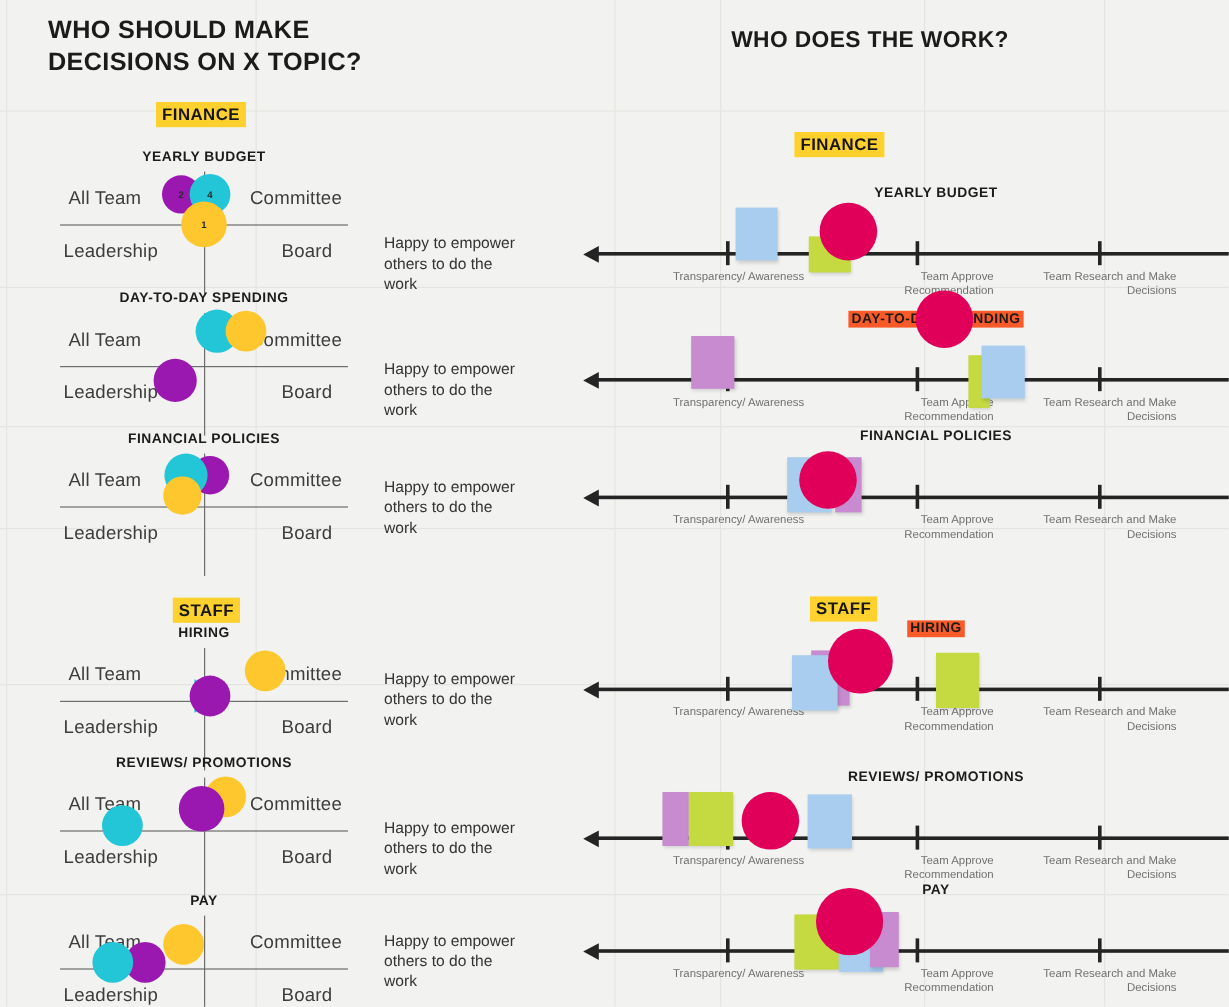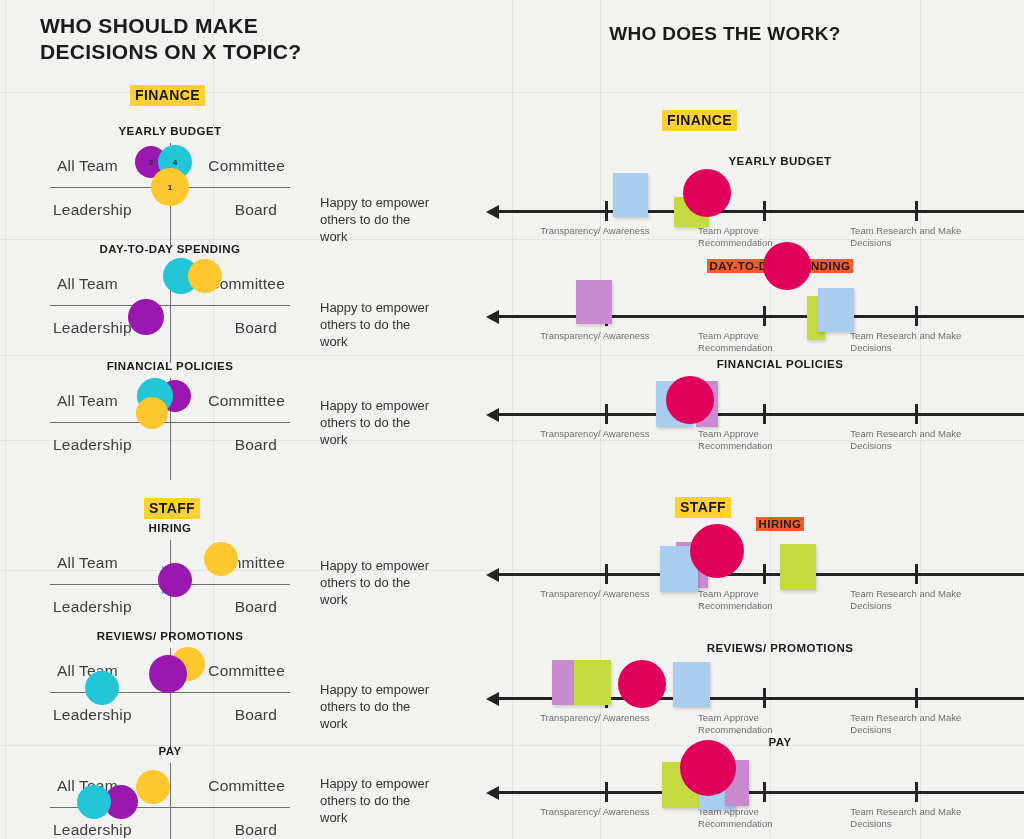--- a/index.html
+++ b/index.html
@@ -84,21 +84,21 @@
   .tl .arrow {
     position: absolute; top: 49.5px; width: 0; height: 0;
     border-top: 7px solid transparent; border-bottom: 7px solid transparent;
   }
   .tl .arrow.left  { left: 6px;  border-right: 13px solid #242424; }
   .tl .tick {
     position: absolute; top: 46px; width: 2.5px; height: 20px; background: #242424;
   }
   .tl .tickname {
     position: absolute; top: 70px; width: 130px; margin-left: -65px;
-    text-align: left; font-size: 9.5px; line-height: 1.25; color: #6f6f6f;
+    text-align: right; font-size: 9.5px; line-height: 1.25; color: #6f6f6f;
   }
   .tl .endlabel {
     position: absolute; font-size: 13px; color: #333; line-height: 1.3;
     white-space: nowrap; width: 120px;
   }
   .tl .endlabel.left  { left: -160px; top: 40px; text-align: left; }
   .sticky { position: absolute; box-shadow: 1px 2px 3px rgba(0,0,0,.16); }
 </style>
 </head>
 <body>

